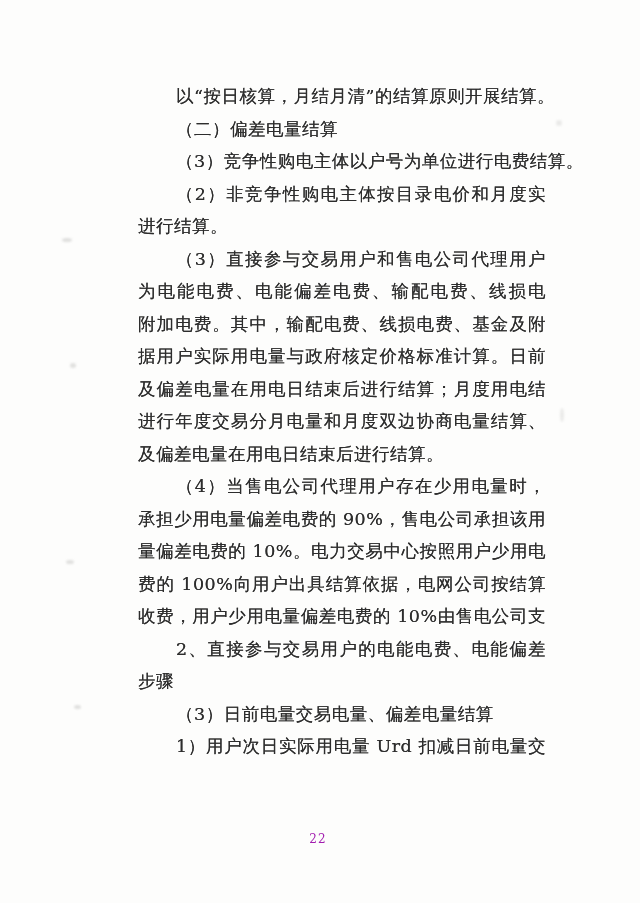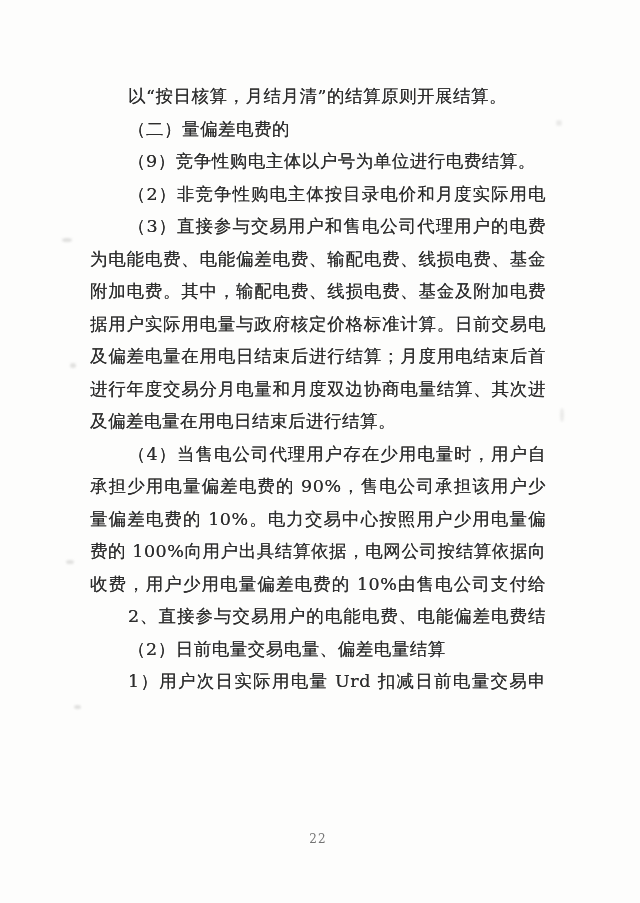--- a/index.html
+++ b/index.html
@@ -40,70 +40,73 @@
     width: 456px;
     font-size: 17.5px;
     line-height: 32.5px;
     letter-spacing: 0.5px;
     text-shadow: 0 0 0.6px rgba(45,45,45,0.85);
   }
   .line {
     height: 32.5px;
     white-space: nowrap;
     text-align: left;
+    margin-left: 48px;
   }
   .line.fill {
     white-space: normal;
     text-align: justify;
     text-align-last: justify;
     overflow: hidden;
   }
   .line.indent {
     text-indent: 38px;
   }
   .page-number {
     position: absolute;
     left: 90px;
     top: 832px;
     width: 456px;
     text-align: center;
     font-size: 12px;
     letter-spacing: 1px;
-    color: #737373;
+    color: #a21caf;
   }
 </style>
 </head>
 <body>
 
 <div class="scan-page">
 
   <div class="noise n1"></div>
   <div class="noise n2"></div>
   <div class="noise n3"></div>
   <div class="noise n4"></div>
   <div class="noise n5"></div>
   <div class="noise n6"></div>
 
   <div class="doc-body">
     <div class="line indent">以“按日核算，月结月清”的结算原则开展结算。</div>
-    <div class="line indent">（二）量偏差电费的</div>
-    <div class="line indent">（9）竞争性购电主体以户号为单位进行电费结算。</div>
+    <div class="line indent">（二）偏差电量结算</div>
+    <div class="line indent">（3）竞争性购电主体以户号为单位进行电费结算。</div>
     <div class="line indent fill">（2）非竞争性购电主体按目录电价和月度实际用电量</div>
+    <div class="line">进行结算。</div>
     <div class="line indent fill">（3）直接参与交易用户和售电公司代理用户的电费分</div>
     <div class="line fill">为电能电费、电能偏差电费、输配电费、线损电费、基金及</div>
     <div class="line fill">附加电费。其中，输配电费、线损电费、基金及附加电费根</div>
     <div class="line fill">据用户实际用电量与政府核定价格标准计算。日前交易电量</div>
     <div class="line fill">及偏差电量在用电日结束后进行结算；月度用电结束后首先</div>
     <div class="line fill">进行年度交易分月电量和月度双边协商电量结算、其次进行</div>
     <div class="line">及偏差电量在用电日结束后进行结算。</div>
     <div class="line indent fill">（4）当售电公司代理用户存在少用电量时，用户自身</div>
     <div class="line fill">承担少用电量偏差电费的 90%，售电公司承担该用户少用电</div>
     <div class="line fill">量偏差电费的 10%。电力交易中心按照用户少用电量偏差电</div>
     <div class="line fill">费的 100%向用户出具结算依据，电网公司按结算依据向用户</div>
     <div class="line fill">收费，用户少用电量偏差电费的 10%由售电公司支付给其代</div>
     <div class="line indent fill">2、直接参与交易用户的电能电费、电能偏差电费结算</div>
-    <div class="line indent">（2）日前电量交易电量、偏差电量结算</div>
+    <div class="line">步骤</div>
+    <div class="line indent">（3）日前电量交易电量、偏差电量结算</div>
     <div class="line indent fill">1）用户次日实际用电量 Urd 扣减日前电量交易申报基</div>
   </div>
 
   <div class="page-number">22</div>
 
 </div>
 
 </body></html>

